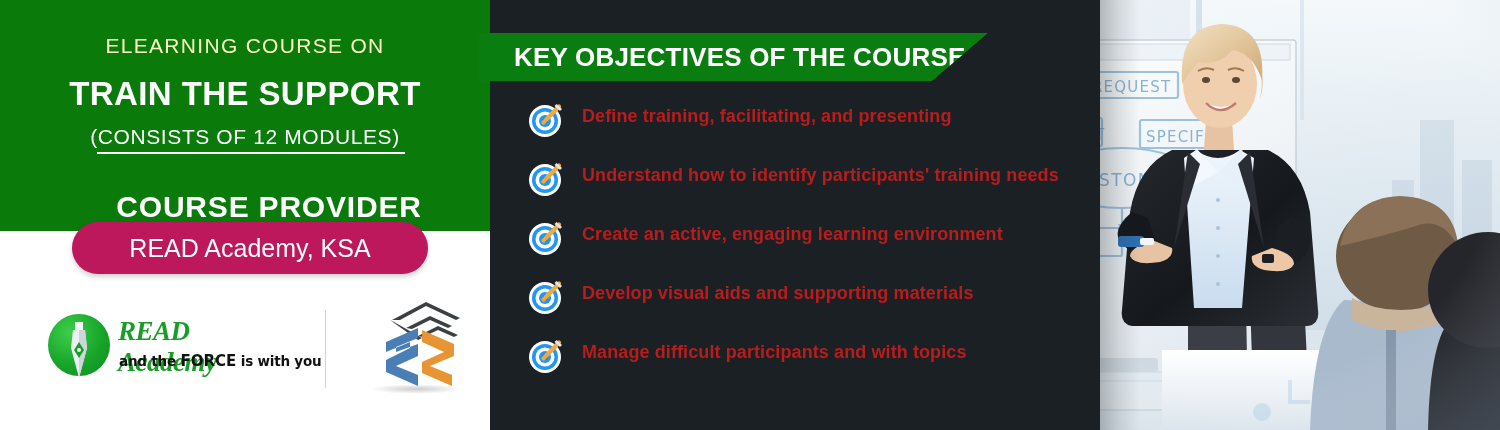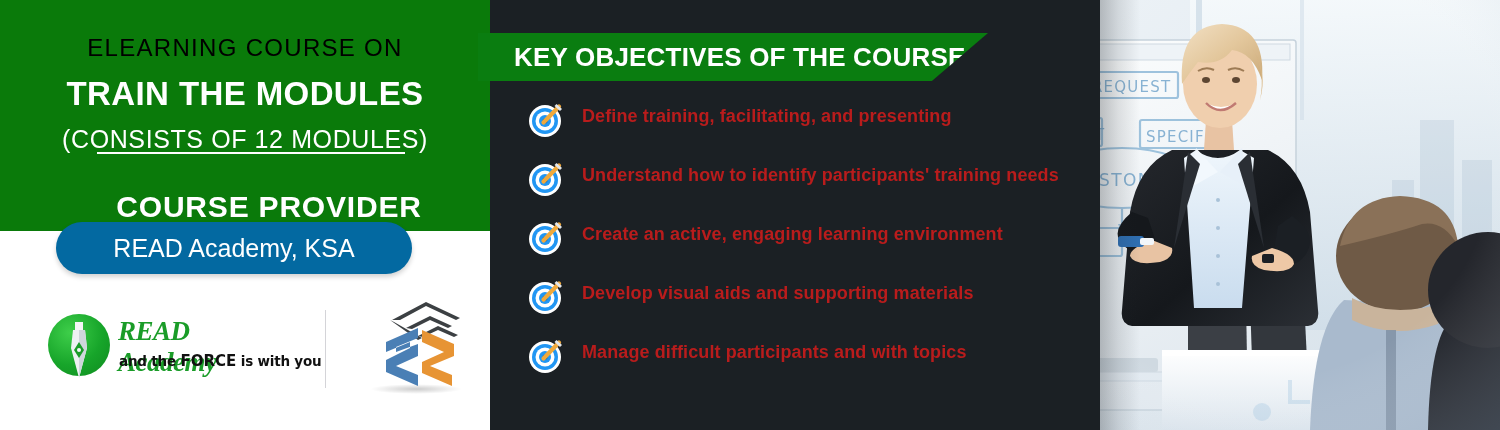--- a/index.html
+++ b/index.html
@@ -5,33 +5,33 @@
   * { margin:0; padding:0; box-sizing:border-box; }
   html,body { width:1500px; height:430px; overflow:hidden; background:#ffffff;
               font-family:"Liberation Sans", sans-serif; }
 
   #banner { position:relative; width:1500px; height:430px; background:#ffffff; overflow:hidden; }
 
   
   .left-panel { position:absolute; left:0; top:0; width:490px; height:231px;
                 background:#0a7a0a; z-index:5; }
   .course-kicker { position:absolute; left:0; top:34px; width:490px; text-align:center;
-                   color:#000000; font-size:24px; letter-spacing:1.3px; font-weight:400; }
+                   color:#fef9c3; font-size:21px; letter-spacing:1.3px; font-weight:400; }
   .course-title { position:absolute; left:0; top:75px; width:490px; text-align:center;
                   color:#ffffff; font-size:33px; font-weight:bold; letter-spacing:0.4px; }
   .course-modules { position:absolute; left:0; top:125px; width:490px; text-align:center;
-                    color:#ffffff; font-size:25px; letter-spacing:0.6px; }
+                    color:#ffffff; font-size:21px; letter-spacing:0.6px; }
   .modules-rule { position:absolute; left:97px; top:152px; width:308px; height:2px;
                   background:#ffffff; }
   .provider-label { position:absolute; left:16px; top:190px; width:490px; text-align:center;
                     color:#ffffff; font-size:30px; font-weight:bold; letter-spacing:0.8px;margin-left:8px; }
 
   
-  .provider-pill { position:absolute; left:56px; top:222px; width:356px; height:52px;
-                   background:#0369a1; border-radius:26px; z-index:6;
+  .provider-pill { position:absolute; left:72px; top:222px; width:356px; height:52px;
+                   background:#be185d; border-radius:26px; z-index:6;
                    box-shadow:0 3px 5px rgba(0,0,0,0.18); }
   .provider-pill span { position:absolute; left:0; top:0; width:356px; line-height:52px;
                         text-align:center; color:#ffffff; font-size:25px; }
 
   
   .logo-strip { position:absolute; left:0; top:290px; width:490px; height:130px; z-index:6; }
 
   .read-logo { position:absolute; left:48px; top:14px; width:240px; height:82px; }
   .nib-circle { position:absolute; left:0; top:10px; width:62px; height:62px; border-radius:50%;
                 background:radial-gradient(circle at 35% 30%, #3ece4a 0%, #17a52a 55%, #0f8a1f 100%); }
@@ -329,21 +329,21 @@
           <path d="M15.5 22.5 L31 6.5" stroke="#f0a93c" stroke-width="4.2" stroke-linecap="round"></path>
           <path d="M28.5 4 L34 9 L32 11 L26.5 6 Z" fill="#e2e6ea"></path>
         </svg>
       </span>
       <span class="obj-text">Manage difficult participants and with topics</span>
     </div>
   </div>
 
   <div class="left-panel">
     <div class="course-kicker">ELEARNING COURSE ON</div>
-    <div class="course-title">TRAIN THE MODULES</div>
+    <div class="course-title">TRAIN THE SUPPORT</div>
     <div class="course-modules">(CONSISTS OF 12 MODULES)</div>
     <div class="modules-rule"></div>
     <div class="provider-label">COURSE PROVIDER</div>
   </div>
 
   <div class="provider-pill">
     <span>READ Academy, KSA</span>
   </div>
 
   <div class="logo-strip">

